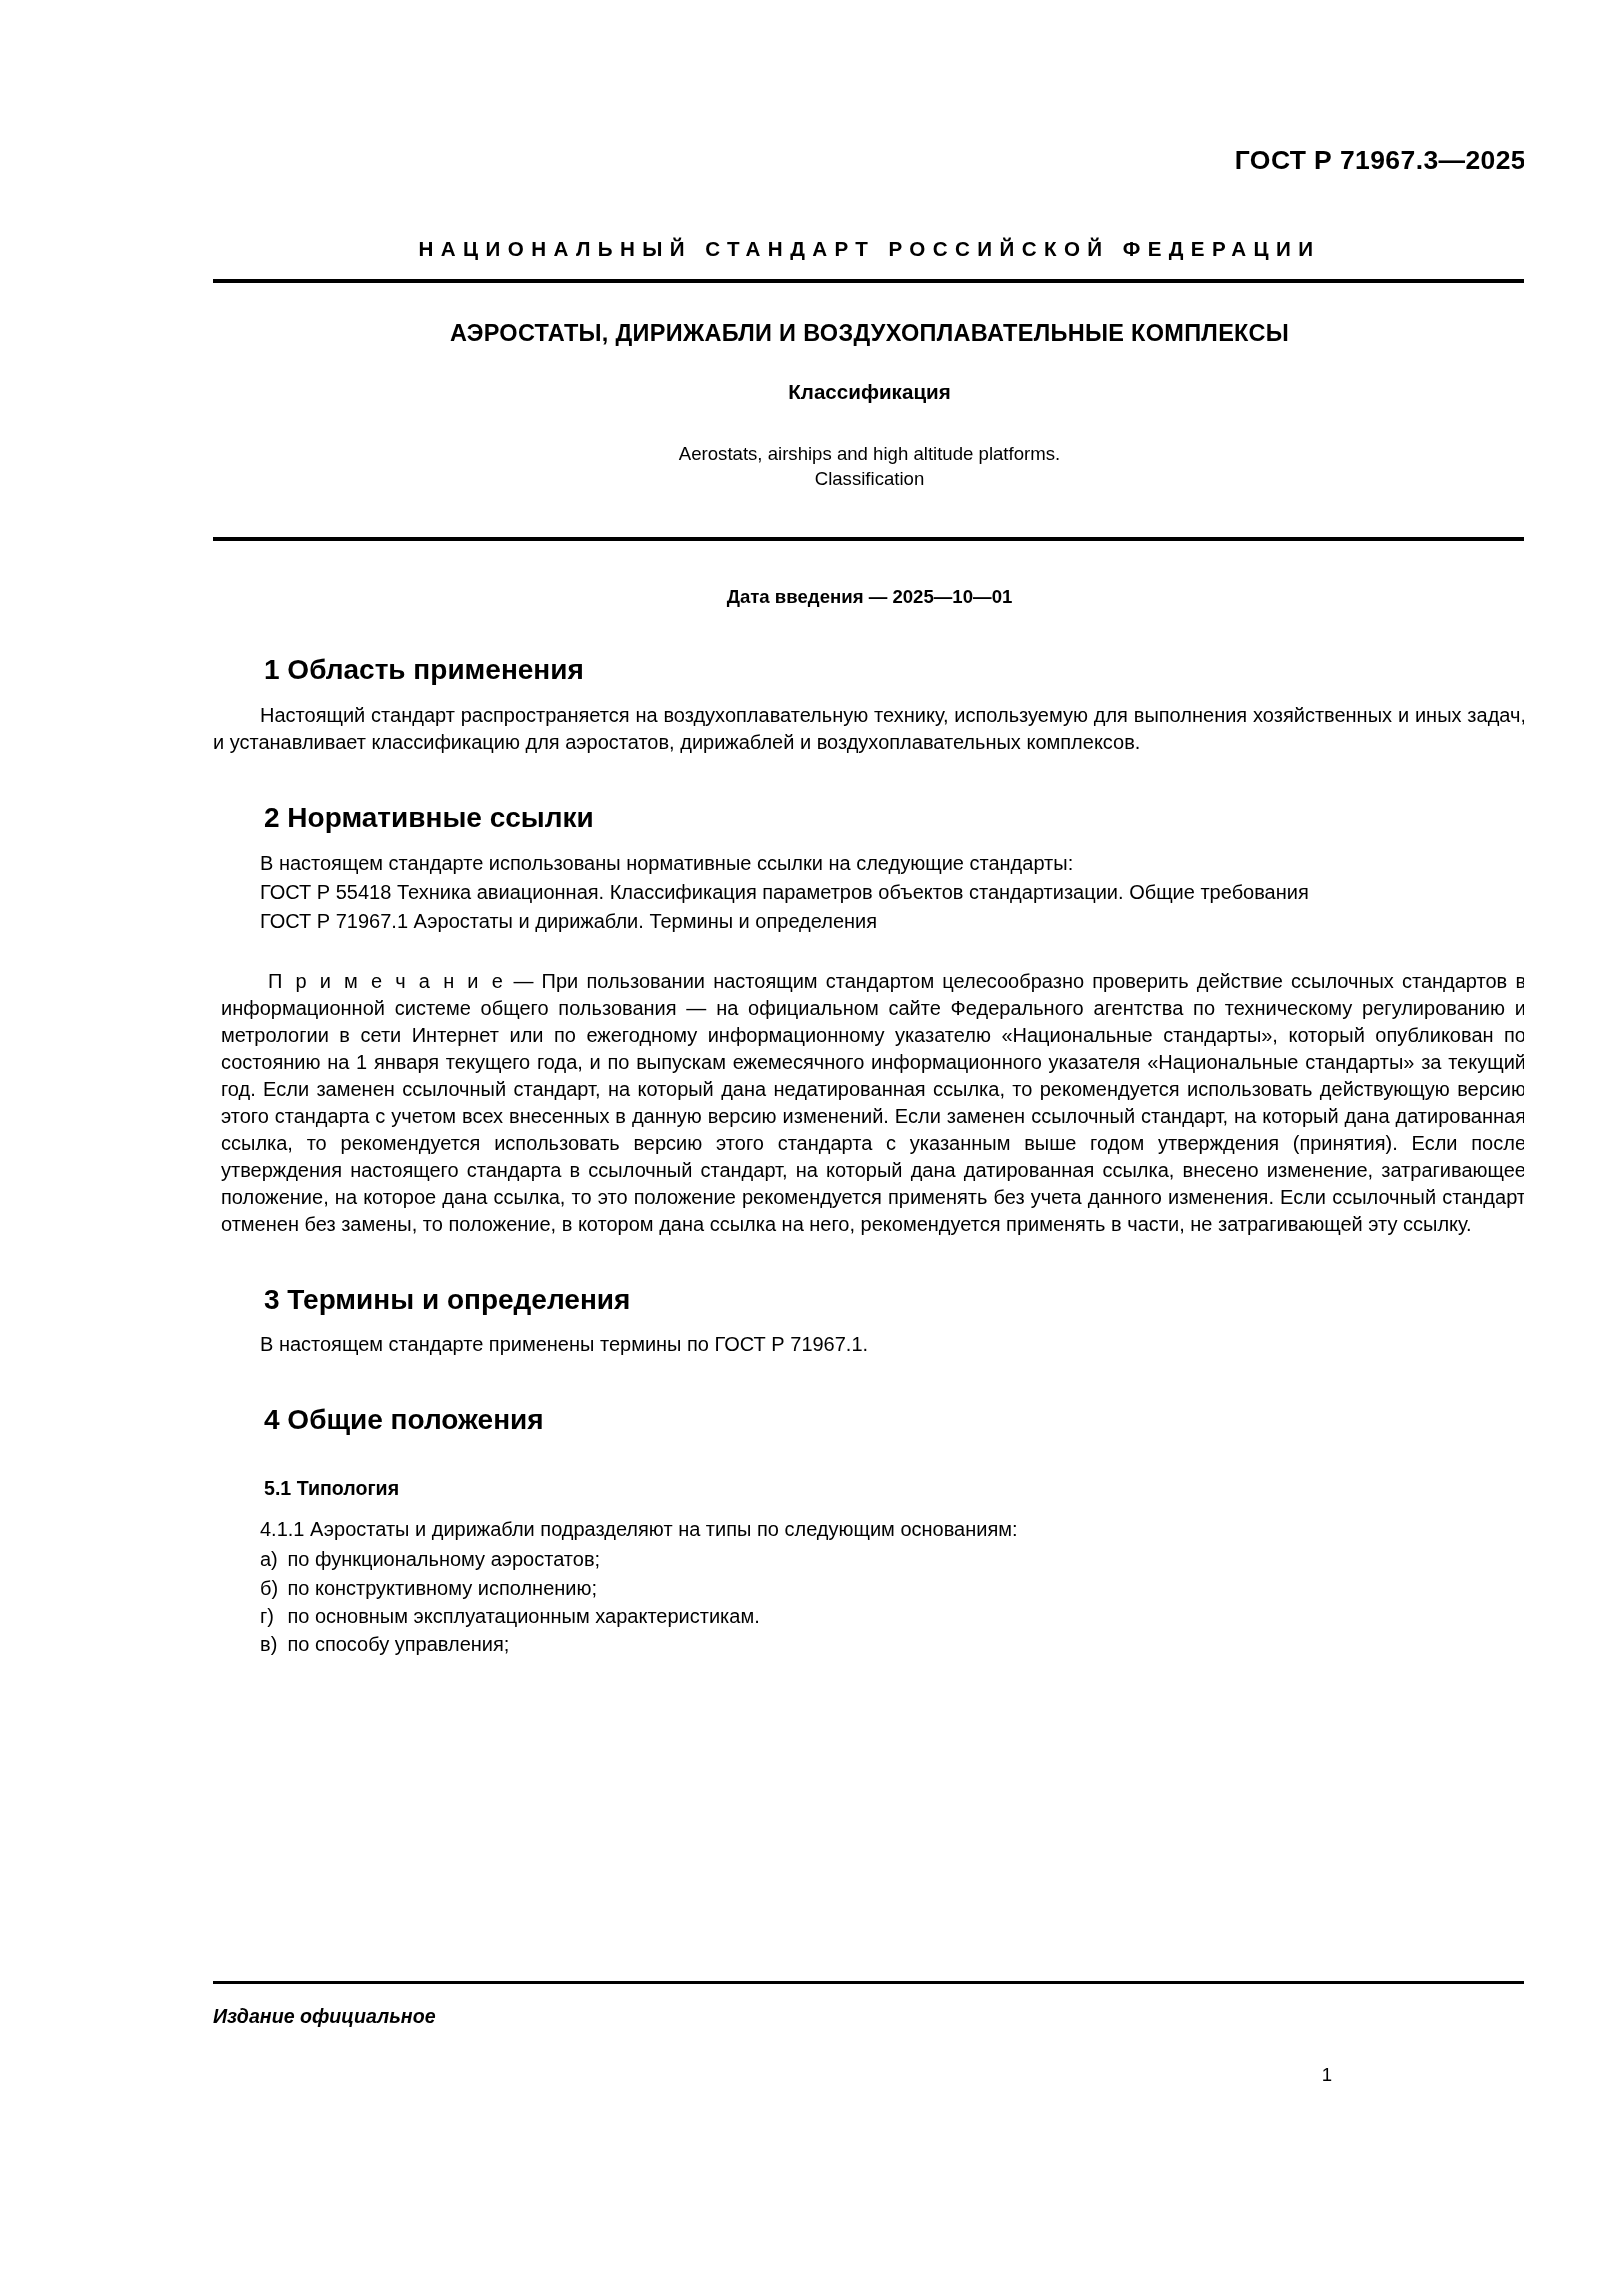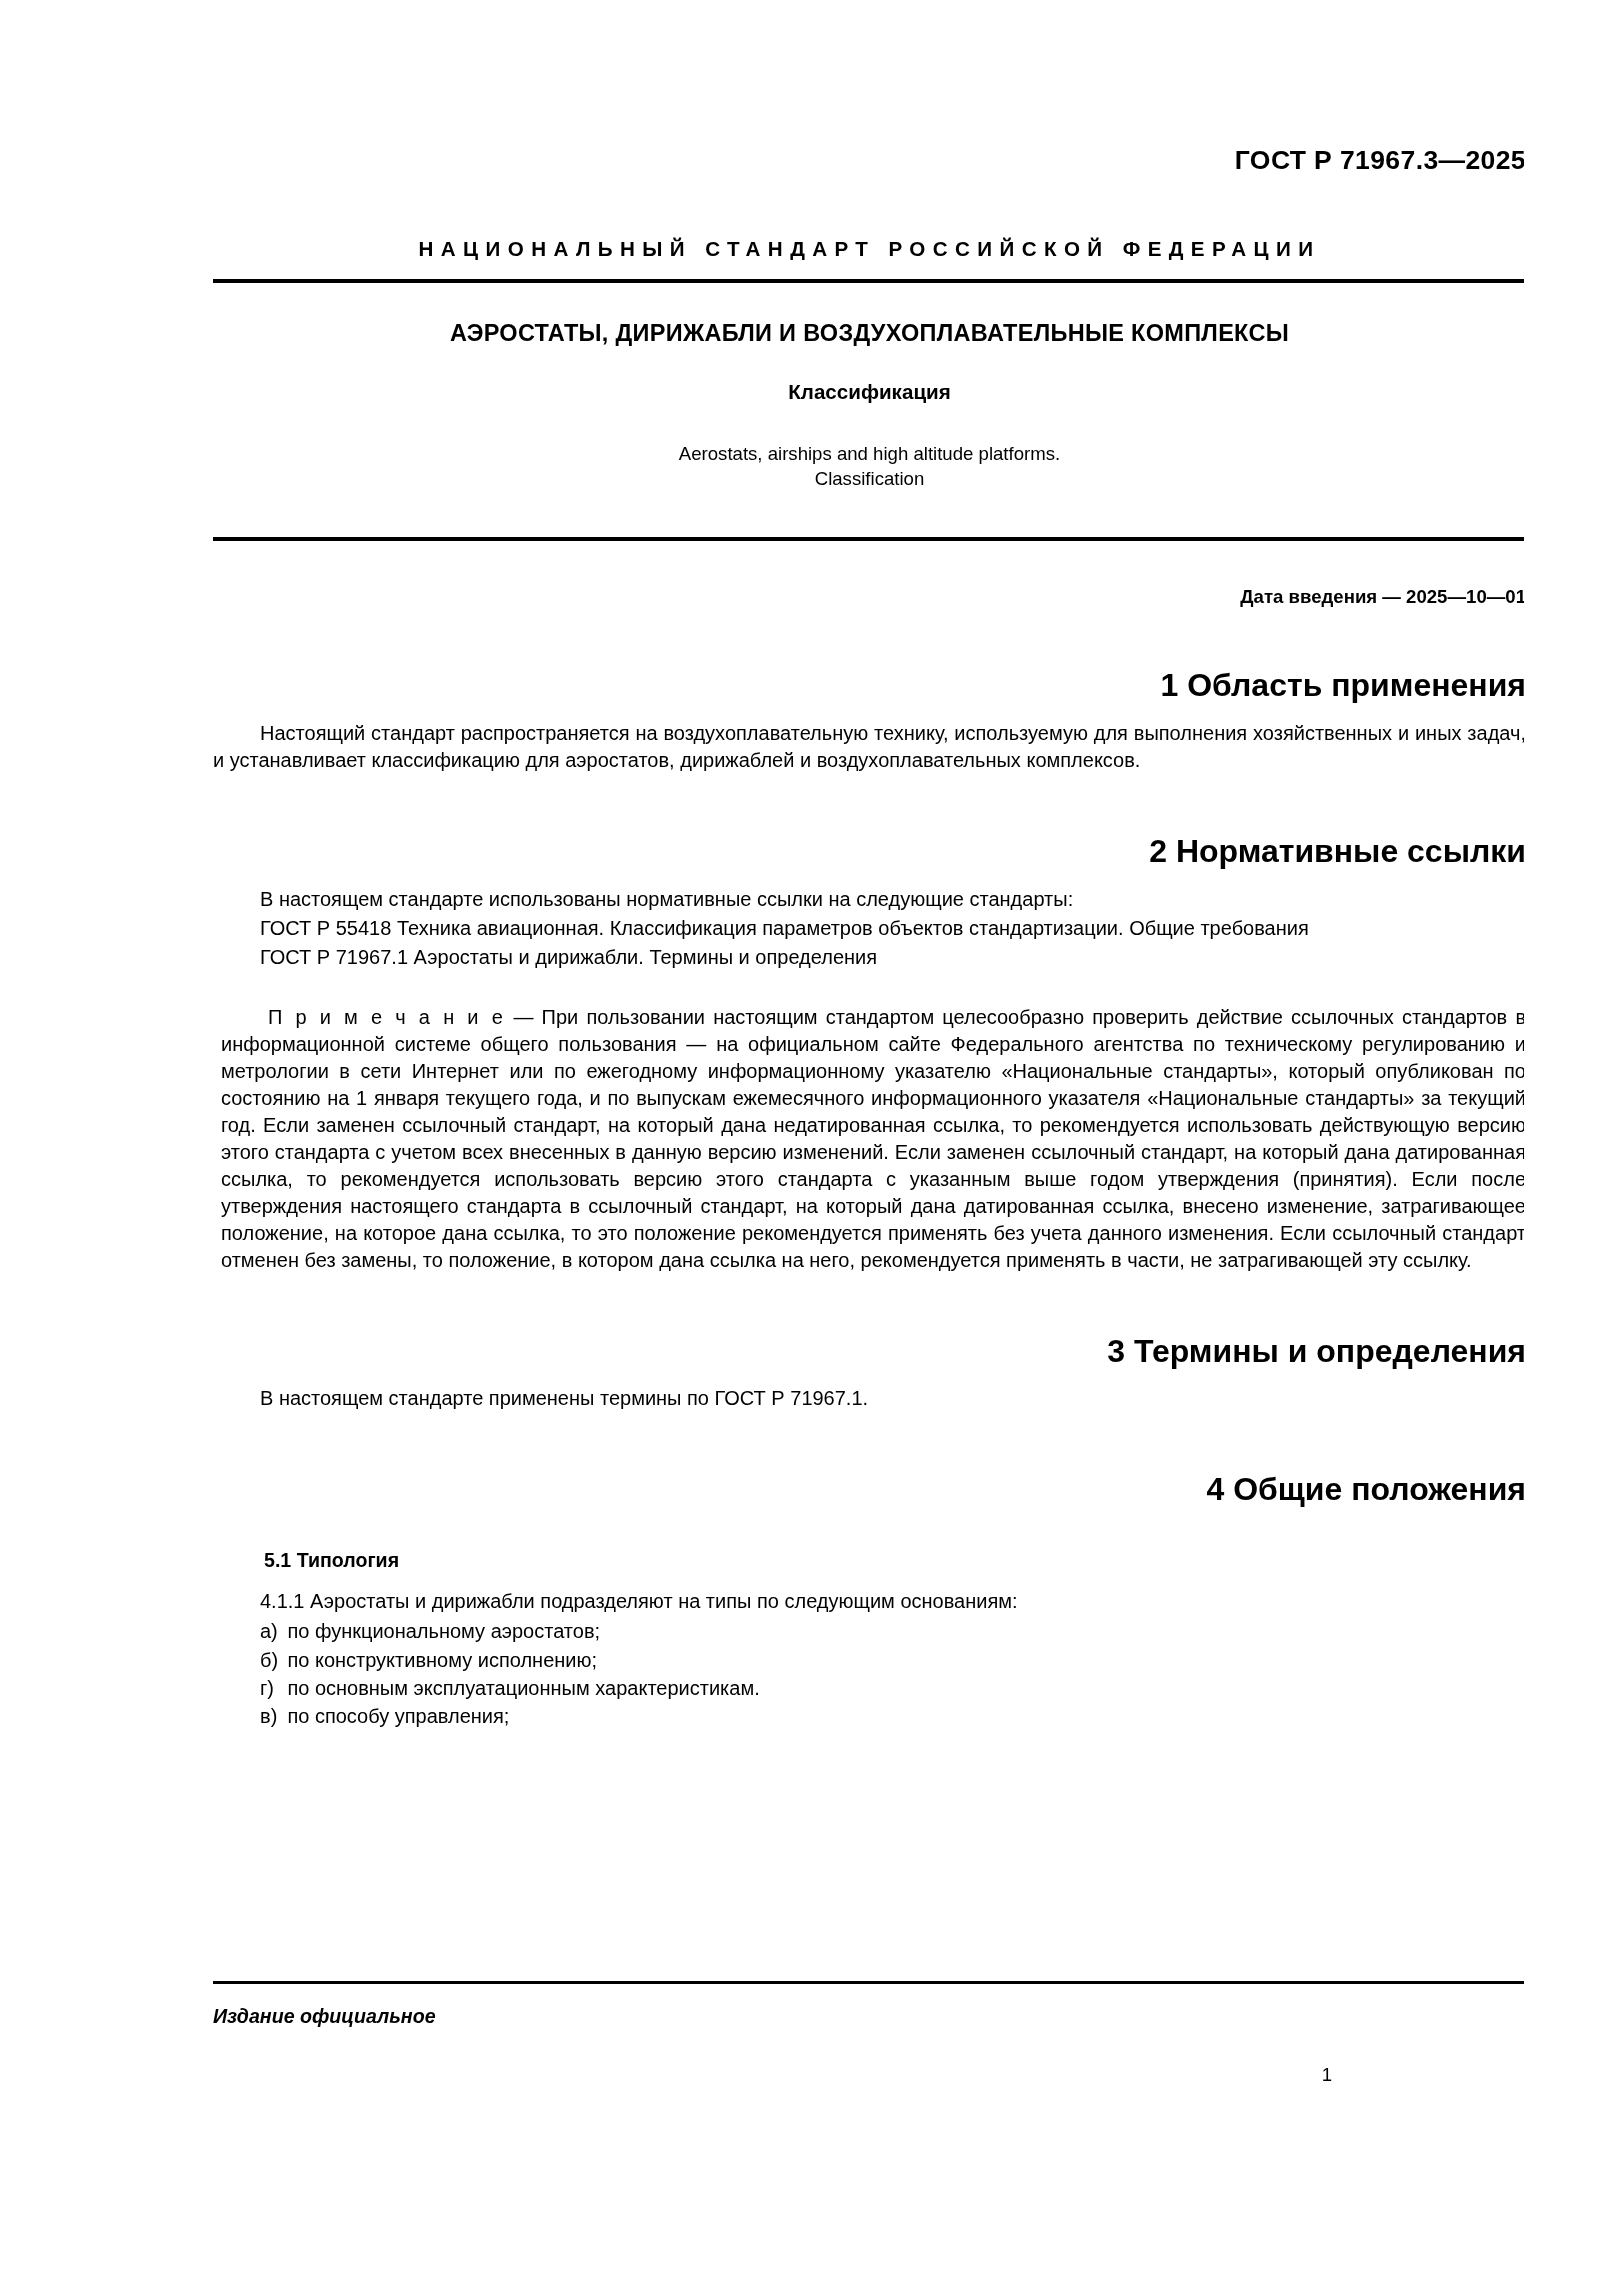--- a/index.html
+++ b/index.html
@@ -66,33 +66,32 @@
   .title-en {
     font-size: 18.6px;
     margin-top: 37px;
     line-height: 1.35;
     font-weight: normal;
   }
   .title-block-bottom {
     padding-bottom: 29px;
   }
   .intro-date {
-    text-align: right;
+    text-align: center;
     font-size: 18.6px;
     font-weight: bold;
     margin-top: 45px;
   }
 
   
   h2.section {
-    font-size: 32px;
-    font-weight: bold;
-    margin: 59px 0 0 0;
+    font-size: 28px;
+    font-weight: bold;
+    margin: 46px 0 0 0;
     padding-left: 51px;
-    text-align: right;
   }
   h3.subsection {
     font-size: 19.6px;
     font-weight: bold;
     margin: 41px 0 0 0;
     padding-left: 51px;
   }
   p.para {
     font-size: 20px;
     line-height: 1.35;

